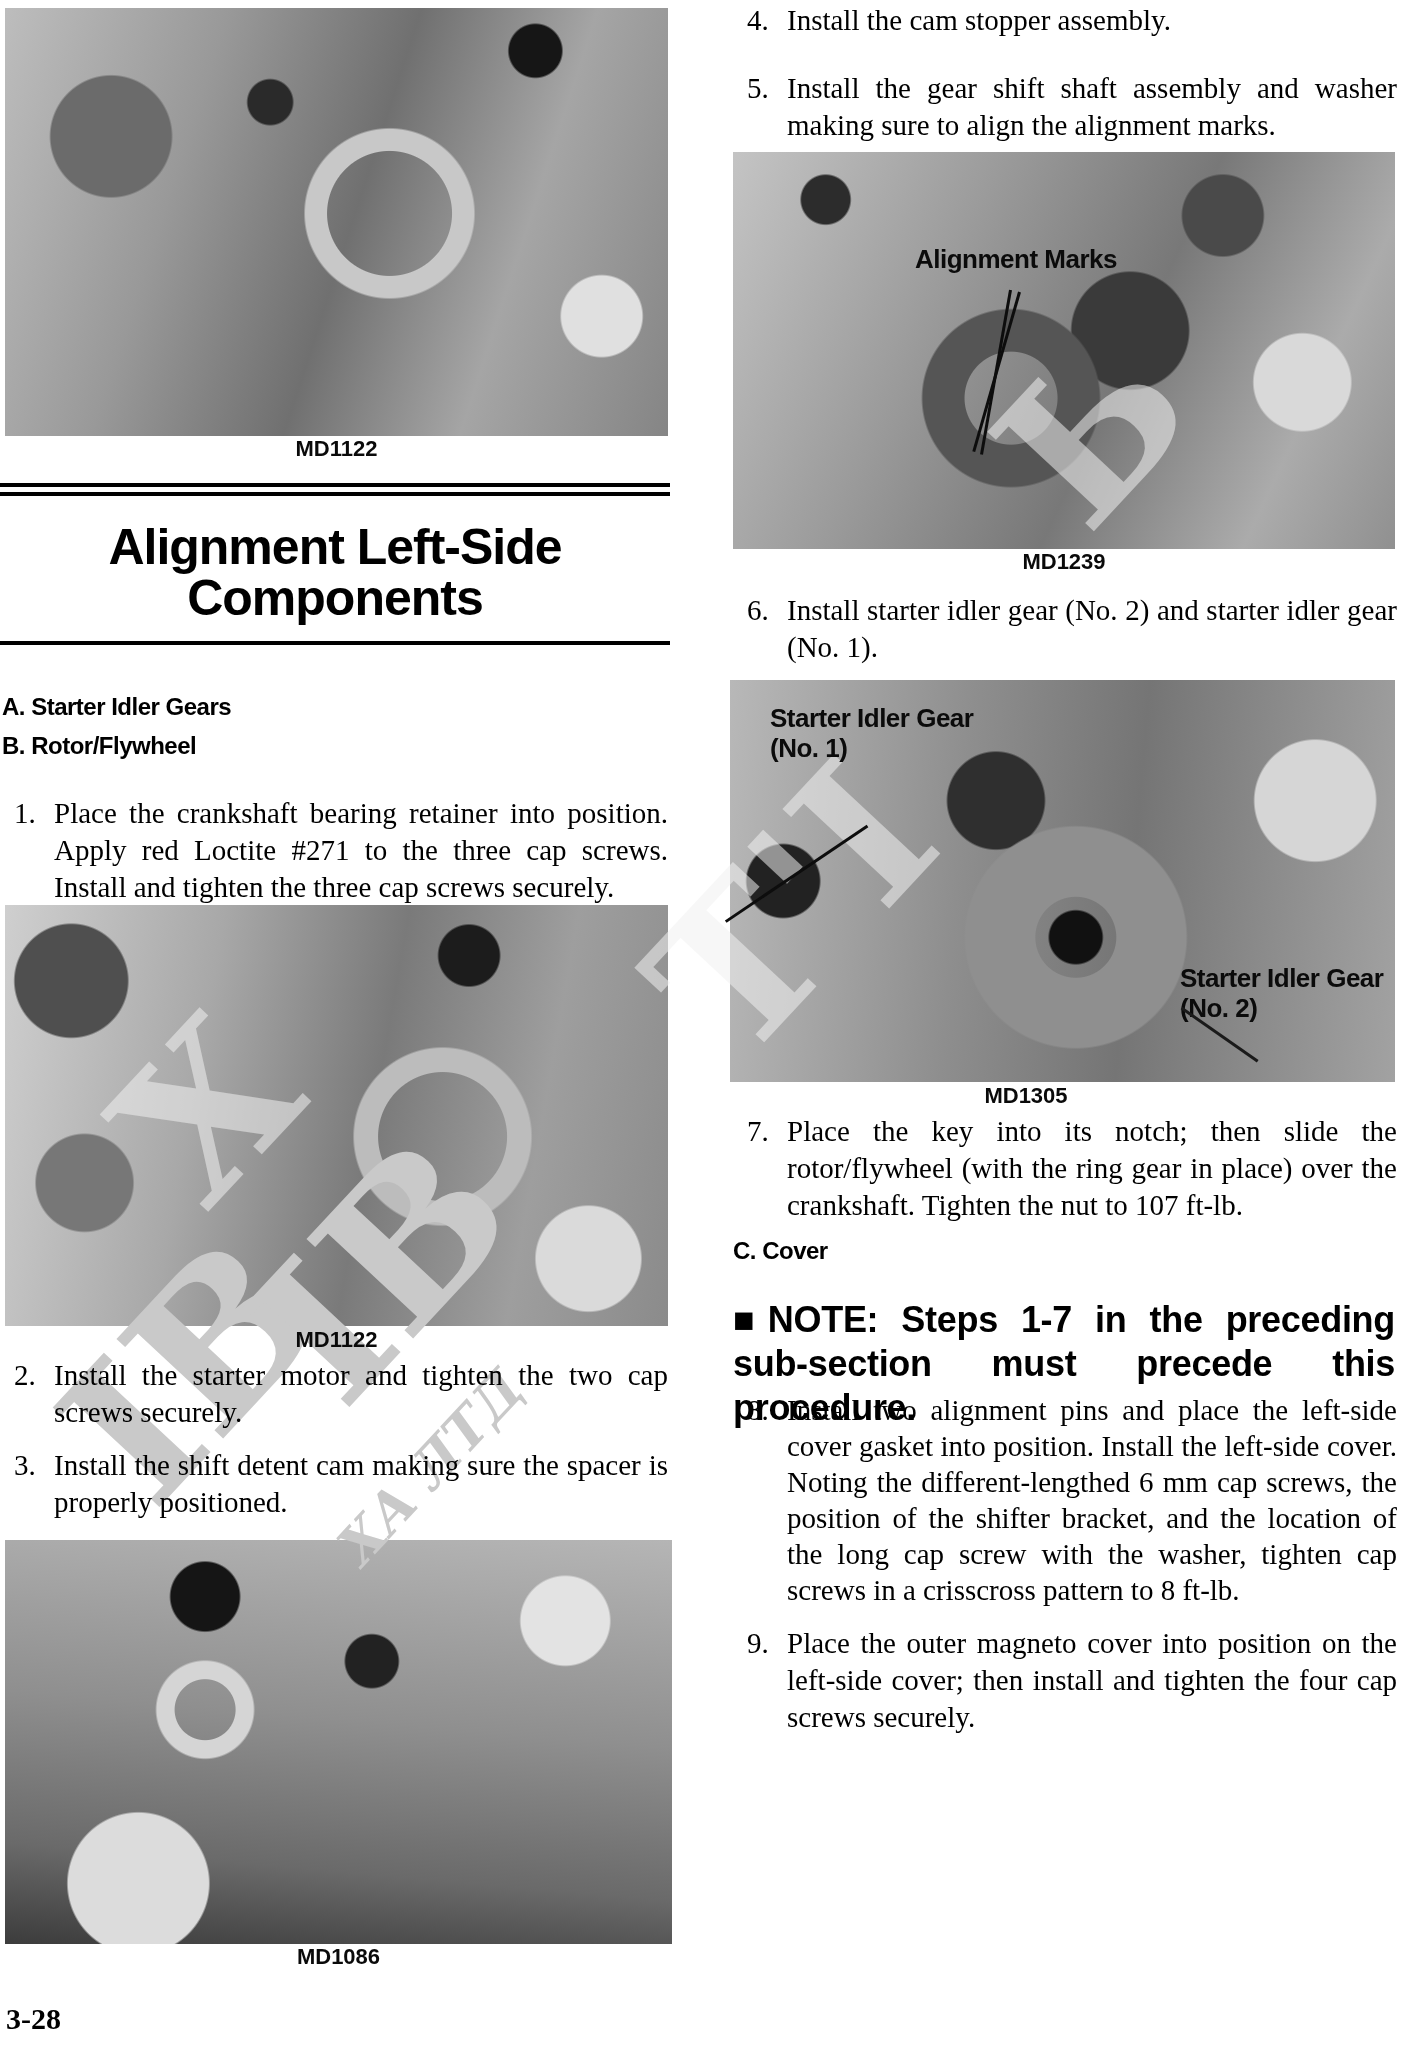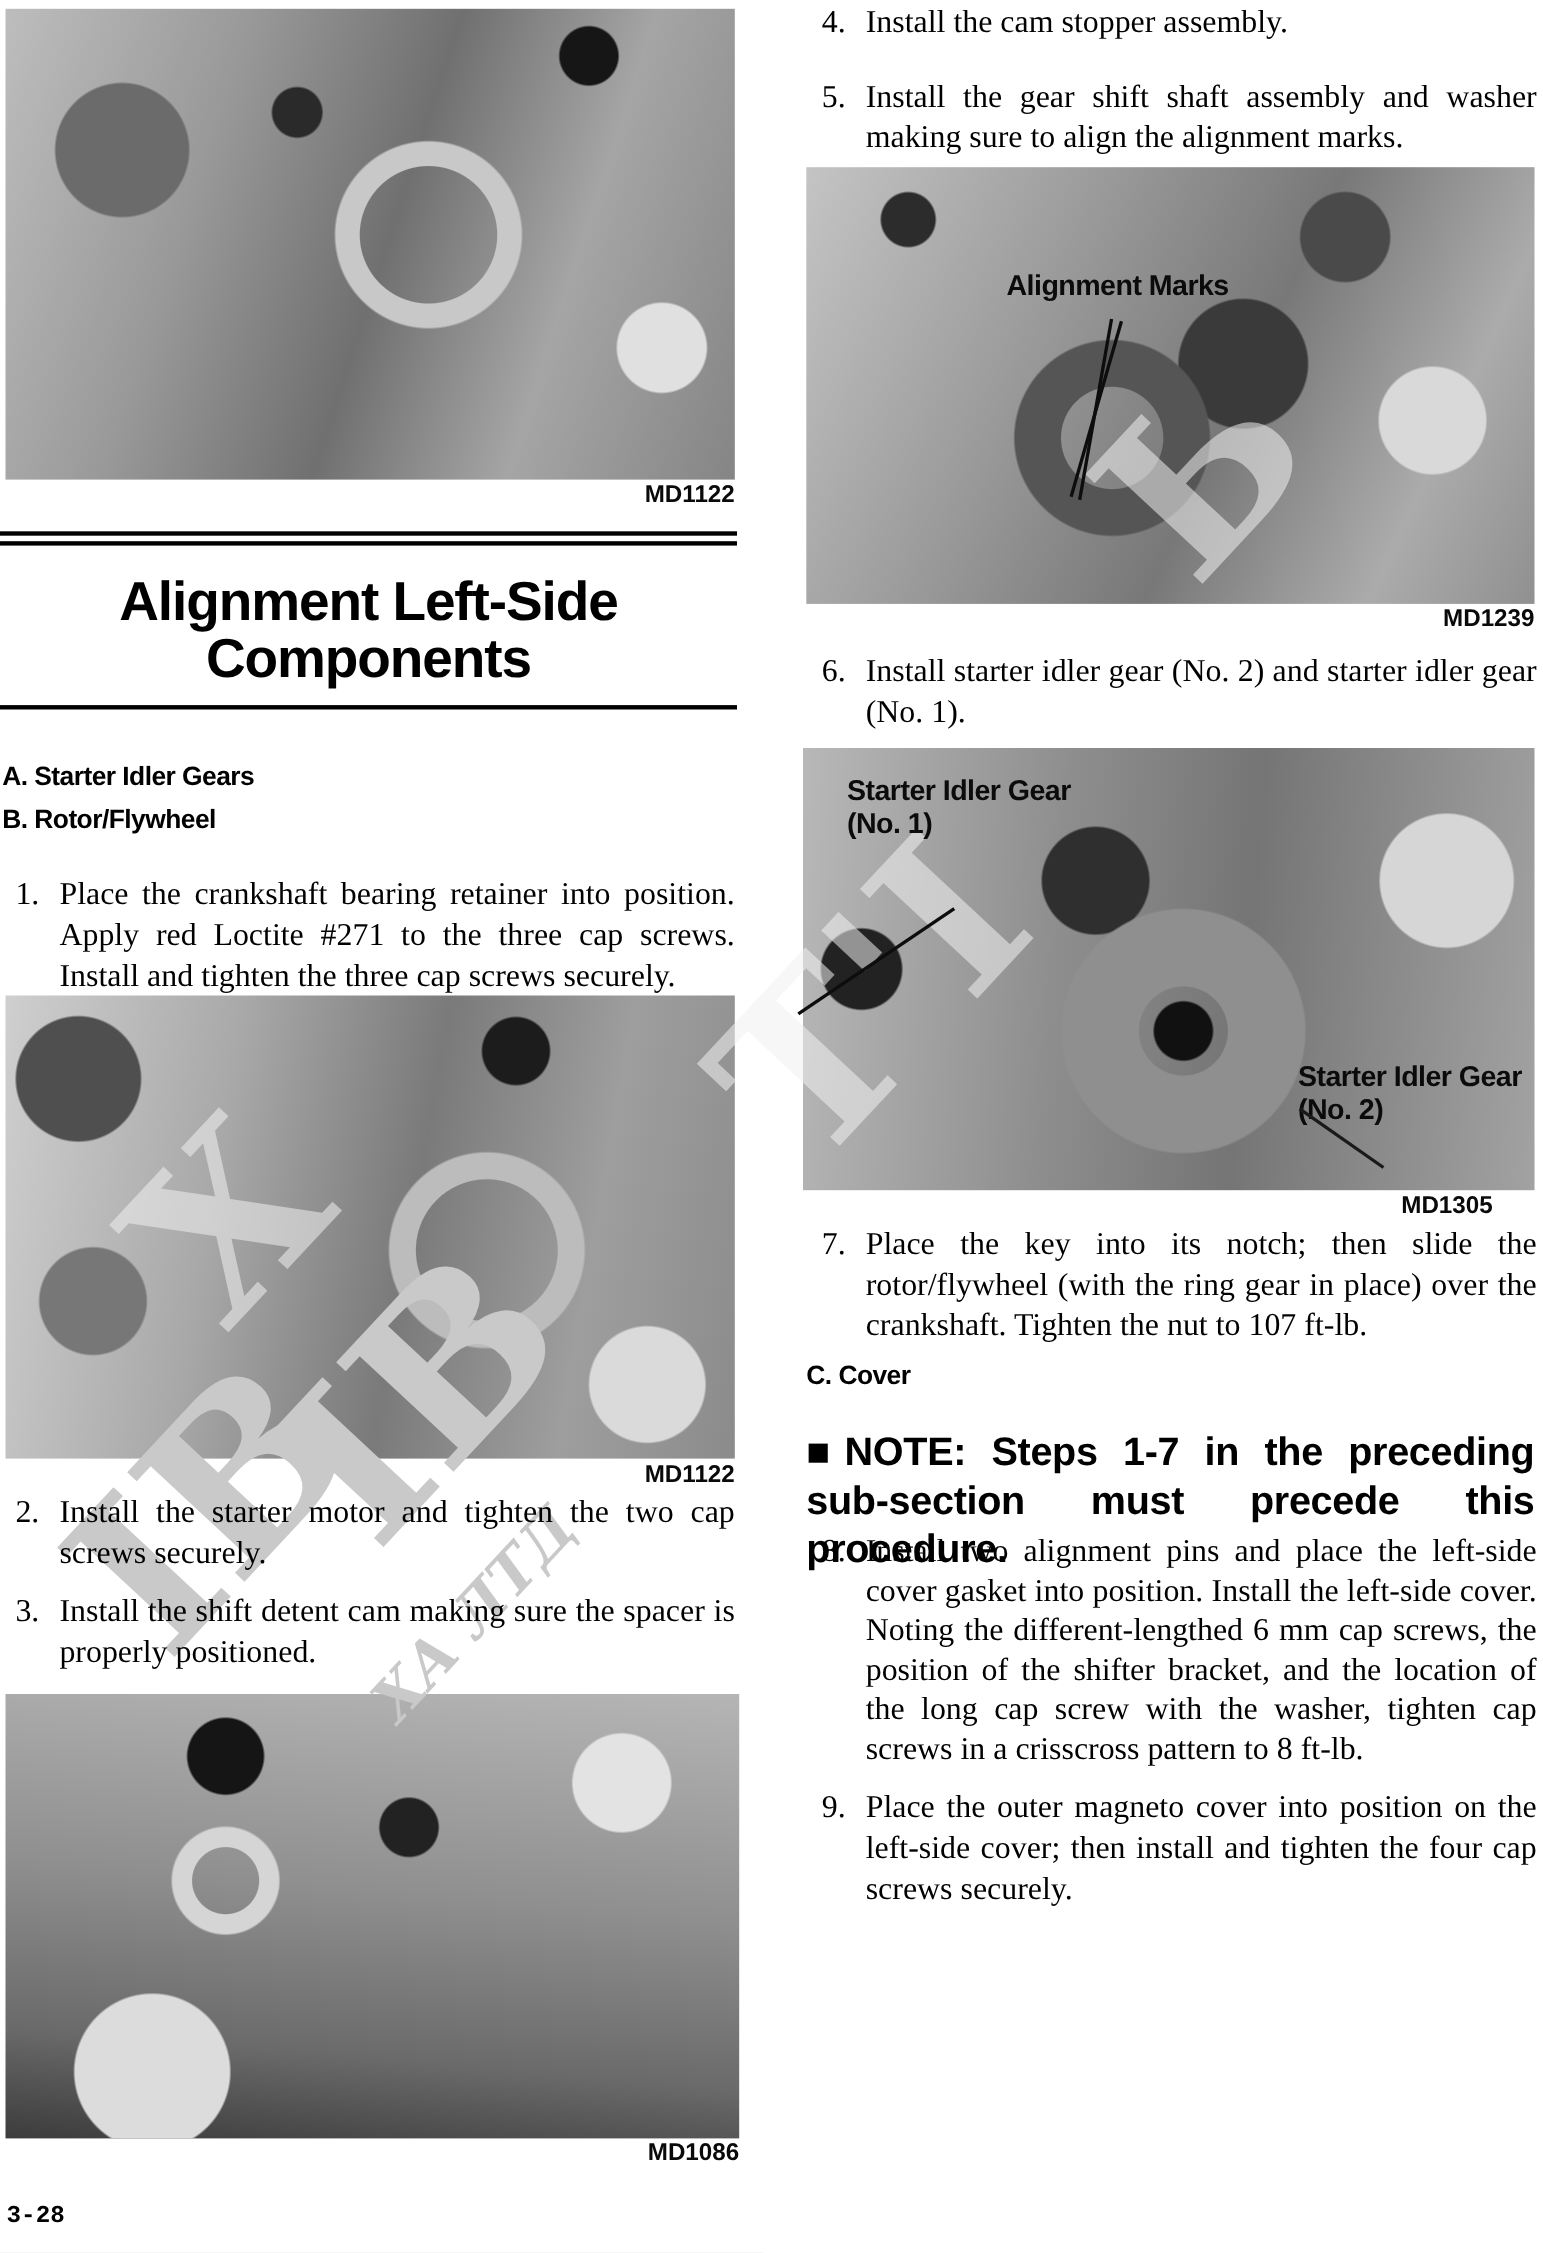--- a/index.html
+++ b/index.html
@@ -44,35 +44,35 @@
       linear-gradient(115deg,#c4c4c4 0%,#9b9b9b 32%,#787878 58%,#ababab 82%,#909090 100%);}
   .p5{background:
       radial-gradient(circle at 52% 64%, #111 0 26px, rgba(0,0,0,0) 28px),
       radial-gradient(circle at 52% 64%, rgba(0,0,0,0) 0 40px, #8f8f8f 41px 110px, rgba(0,0,0,0) 112px),
       radial-gradient(circle at 40% 30%, #2f2f2f 0 48px, rgba(0,0,0,0) 50px),
       radial-gradient(circle at 88% 30%, #d6d6d6 0 60px, rgba(0,0,0,0) 62px),
       radial-gradient(circle at 8% 50%, #222 0 36px, rgba(0,0,0,0) 38px),
       linear-gradient(95deg,#b8b8b8 0%,#8e8e8e 35%,#757575 60%,#a2a2a2 100%);}
   
   .caption{position:absolute;z-index:3;font-family:"Liberation Sans",sans-serif;font-weight:bold;
-           font-size:22px;line-height:22px;text-align:right;color:#0a0a0a;}
+           font-size:22px;line-height:22px;text-align:center;color:#0a0a0a;}
   .rule{position:absolute;z-index:3;background:#000;}
   .dbl{position:absolute;z-index:3;border-top:4px solid #000;border-bottom:4px solid #000;height:13px;
        box-sizing:border-box;}
   .title{position:absolute;z-index:3;font-family:"Liberation Sans",sans-serif;font-weight:bold;
          font-size:50px;line-height:51px;text-align:center;letter-spacing:-1px;}
   .subhead{position:absolute;z-index:3;font-family:"Liberation Sans",sans-serif;font-weight:bold;
            font-size:24px;line-height:38px;letter-spacing:-0.5px;}
   .step{position:absolute;z-index:3;display:flex;font-size:29px;line-height:37px;}
   .step .num{width:40px;flex:none;}
   .step .body{flex:1;text-align:justify;}
   .note{position:absolute;z-index:3;font-family:"Liberation Sans",sans-serif;font-weight:bold;
         font-size:36px;line-height:44px;text-align:justify;letter-spacing:-0.3px;}
-  .pagenum{position:absolute;z-index:3;font-family:Liberation Mono, monospace;font-weight:bold;
-           font-size:22px;}
+  .pagenum{position:absolute;z-index:3;font-family:Liberation Serif, serif;font-weight:bold;
+           font-size:30px;}
   .wm-i{font-size:200px;transform:rotate(-47deg);}
   .wm-s{font-size:54px;font-style:italic;transform:rotate(-47deg);}
   .wm-light{color:rgba(240,240,240,0.55);}
 </style>
 </head>
 <body>
 
 <div class="page">
 
   <div class="ph p1" style="left:5px;top:8px;width:663px;height:428px;"></div>

